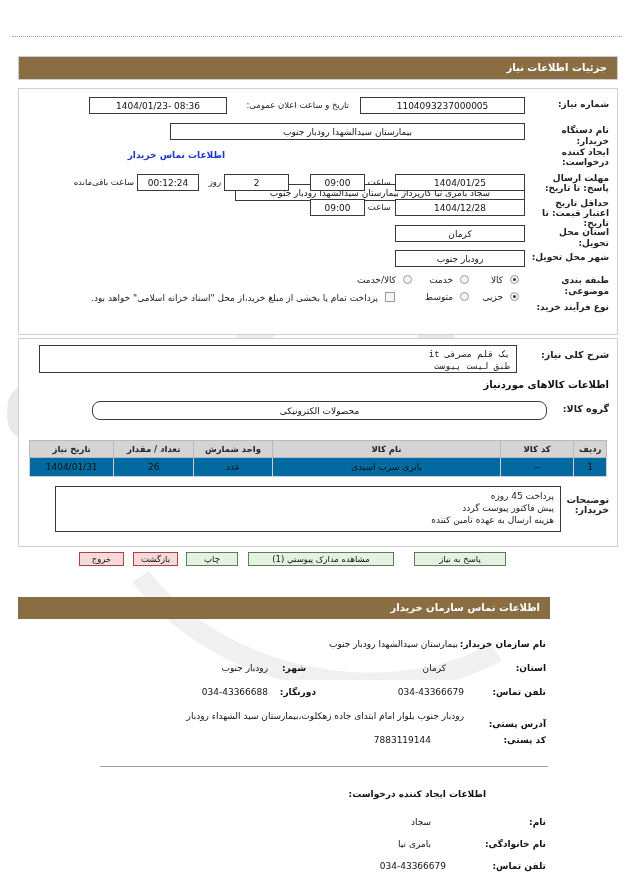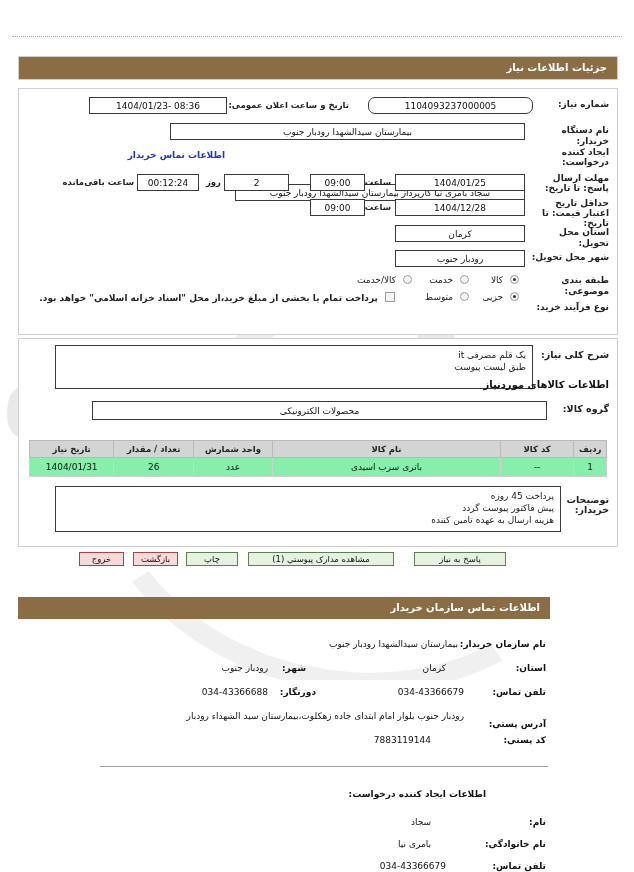--- a/index.html
+++ b/index.html
@@ -60,21 +60,21 @@
     position:absolute; right:8px; text-align:right;
     font-size:9px; font-weight:bold; color:#222; line-height:11px;
   }
   .lbl.two{ line-height:10px; }
   .fld{
     position:absolute; border:1px solid #3a3a3a; background:#ffffff;
     height:17px; line-height:17px; font-size:9px; text-align:center;
     box-sizing:border-box; color:#111;
   }
   .mini-lbl{
-    position:absolute; font-size:8.5px; color:#222; line-height:17px; font-weight:bold;margin-left:28px;
+    position:absolute; font-size:8.5px; color:#222; line-height:17px; font-weight:normal;margin-left:28px;
   }
   .link{
     position:absolute; color:#1a35c8; font-size:9px; font-weight:bold; text-decoration:none;
   }
 
   
   .radio{
     display:inline-block; width:9px; height:9px; border-radius:50%;
     border:1px solid #9b9b9b; background:#f4f4f4; vertical-align:-1px;
     box-sizing:border-box; position:relative;
@@ -100,21 +100,21 @@
 
   
   table.goods{
     border-collapse:collapse; width:578px; margin:0; font-size:9px;
   }
   table.goods th{
     background:#d4d4d4; border:1px solid #b9b9b9; height:16px;
     font-size:8.5px; font-weight:bold; color:#222; padding:0 3px;
   }
   table.goods td{
-    background:#86efac; border:1px solid #cfcfcf; height:18px;
+    background:#0369a1; border:1px solid #cfcfcf; height:18px;
     text-align:center; color:#111; padding:0 3px;
   }
 
   
   .btnrow{ position:absolute; left:0; width:598px; height:16px; }
   .btn{
     position:absolute; height:14px; line-height:13px; font-size:8.5px;
     text-align:center; box-sizing:border-box; cursor:pointer; color:#111;
   }
   .btn.green{ background:#e4f2e0; border:1px solid #5d7f52; }
@@ -146,21 +146,21 @@
 
   <div class="panel" style="top:56px;">
     <div class="bar">جزئیات اطلاعات نیاز</div>
   </div>
 
   <div class="panel" style="top:88px; height:245px; background:#fff;">
     <div class="section-body">
 
       <div class="row" style="height:26px;">
         <div class="lbl" style="top:4px; right:8px; width:80px;">شماره نیاز:</div>
-        <div class="fld" style="top:2px; right:84px; width:165px;border-radius:7px;">1104093237000005</div>
+        <div class="fld" style="top:2px; right:92px; width:165px;">1104093237000005</div>
         <div class="mini-lbl" style="top:2px; right:268px;">تاریخ و ساعت اعلان عمومی:</div>
         <div class="fld" style="top:2px; right:390px; width:138px;">08:36 -1404/01/23</div>
       </div>
 
       <div class="row" style="height:25px;">
         <div class="lbl" style="top:4px; right:8px; width:80px;">نام دستگاه خریدار:</div>
         <div class="fld" style="top:2px; right:92px; width:355px;">بیمارستان سیدالشهدا رودبار جنوب</div>
       </div>
 
       <div class="row" style="height:26px;">
@@ -218,46 +218,46 @@
       <div class="row" style="height:18px;">
         <div class="lbl" style="top:12px; right:8px; width:80px;">نوع فرآیند خرید:</div>
         <div style="position:absolute; top:2px; right:98px;">
           <span class="radio on"></span>
           <span class="opt">جزیی</span>
         </div>
         <div style="position:absolute; top:2px; right:148px;">
           <span class="radio"></span>
           <span class="opt">متوسط</span>
         </div>
-        <div style="position:absolute; top:2px; right:222px; white-space:nowrap;font-weight:bold;">
+        <div style="position:absolute; top:2px; right:222px; white-space:nowrap;">
           <span class="checkbox"></span>
           <span class="opt">پرداخت تمام یا بخشی از مبلغ خرید،از محل "اسناد خزانه اسلامی" خواهد بود.</span>
         </div>
       </div>
 
     </div>
   </div>
 
   <div class="panel" style="top:338px; height:207px; background:#fff;">
 
     <div class="row" style="height:36px;">
       <div class="lbl" style="top:10px; right:8px; width:72px; font-size:9.5px;">شرح کلی نیاز:</div>
-      <div class="textarea" style="position:absolute; top:6px; right:84px; width:478px; height:44px;">
+      <div class="textarea" style="position:absolute; top:6px; right:100px; width:478px; height:28px;font-family:Liberation Mono, monospace;">
         <div>یک قلم مصرفی it</div>
         <div>طبق لیست پیوست</div>
       </div>
     </div>
 
     <div class="row" style="height:22px;">
       <div class="section-title" style="position:absolute; top:4px; right:8px;">اطلاعات کالاهای موردنیاز</div>
     </div>
 
     <div class="row" style="height:28px;">
       <div class="lbl" style="top:6px; right:8px; width:58px; font-size:9.5px;">گروه کالا:</div>
-      <div class="fld" style="top:4px; right:70px; width:455px; height:19px; line-height:19px;">محصولات الکترونیکی</div>
+      <div class="fld" style="top:4px; right:70px; width:455px; height:19px; line-height:19px;border-radius:8px;">محصولات الکترونیکی</div>
     </div>
 
     <div style="position:absolute; top:101px; right:10px;">
       <table class="goods">
         <thead>
           <tr>
             <th style="width:26px;">ردیف</th>
             <th style="width:72px;">کد کالا</th>
             <th style="width:242px;">نام کالا</th>
             <th style="width:76px;">واحد شمارش</th>

